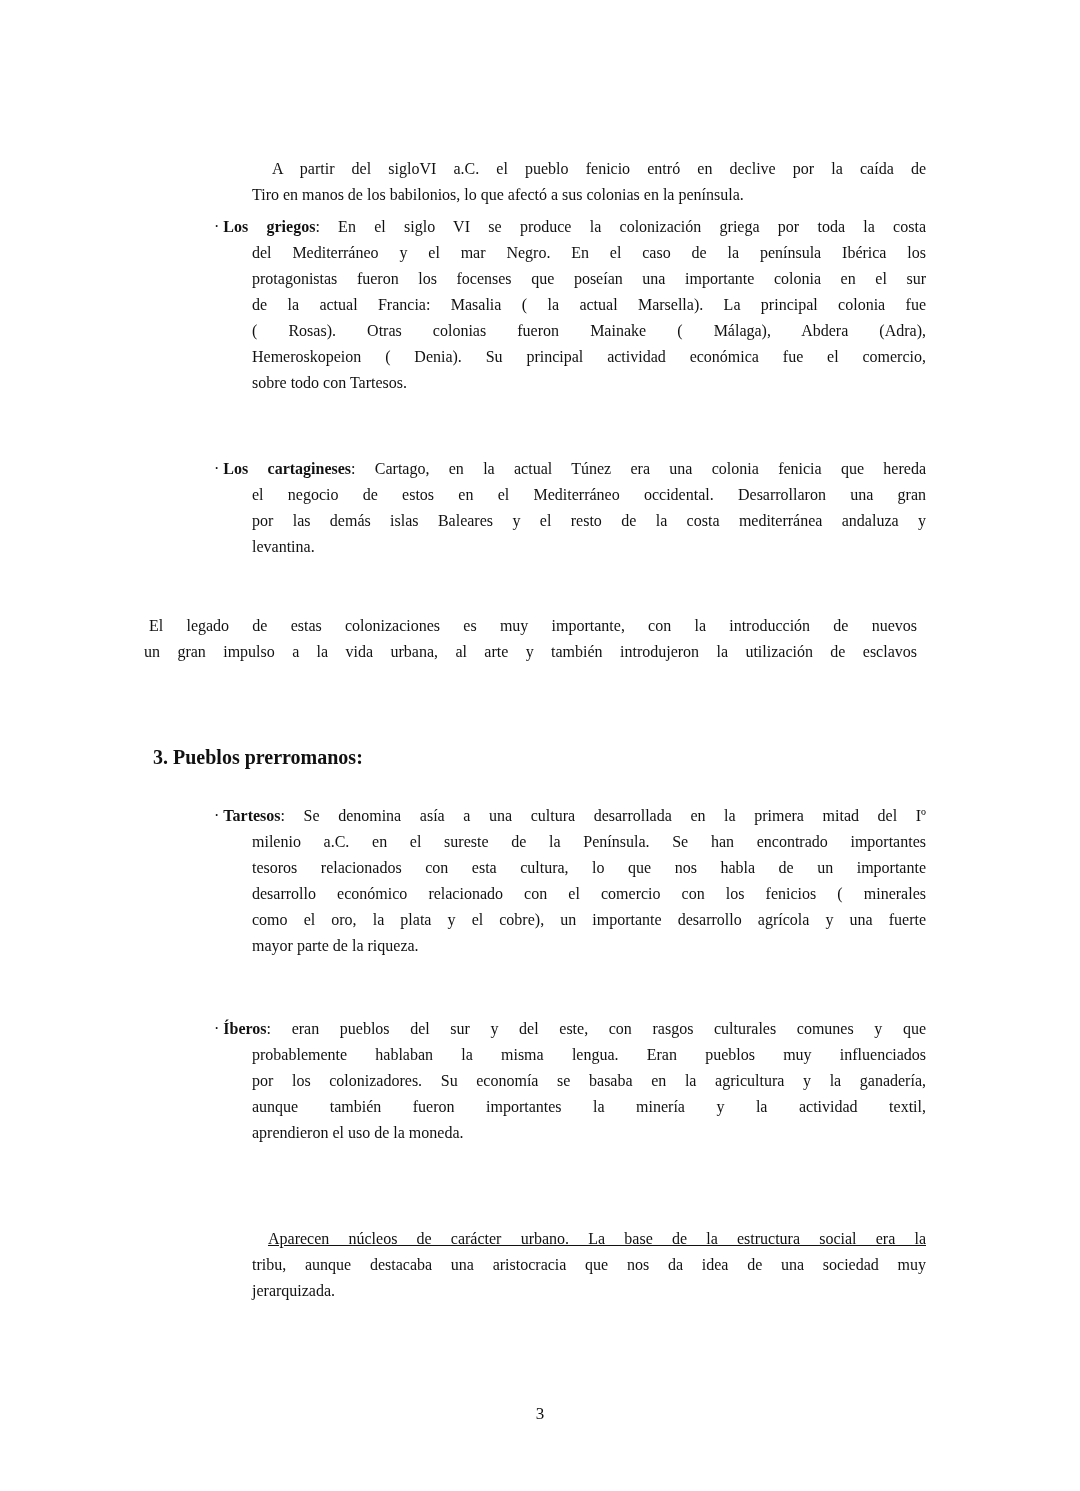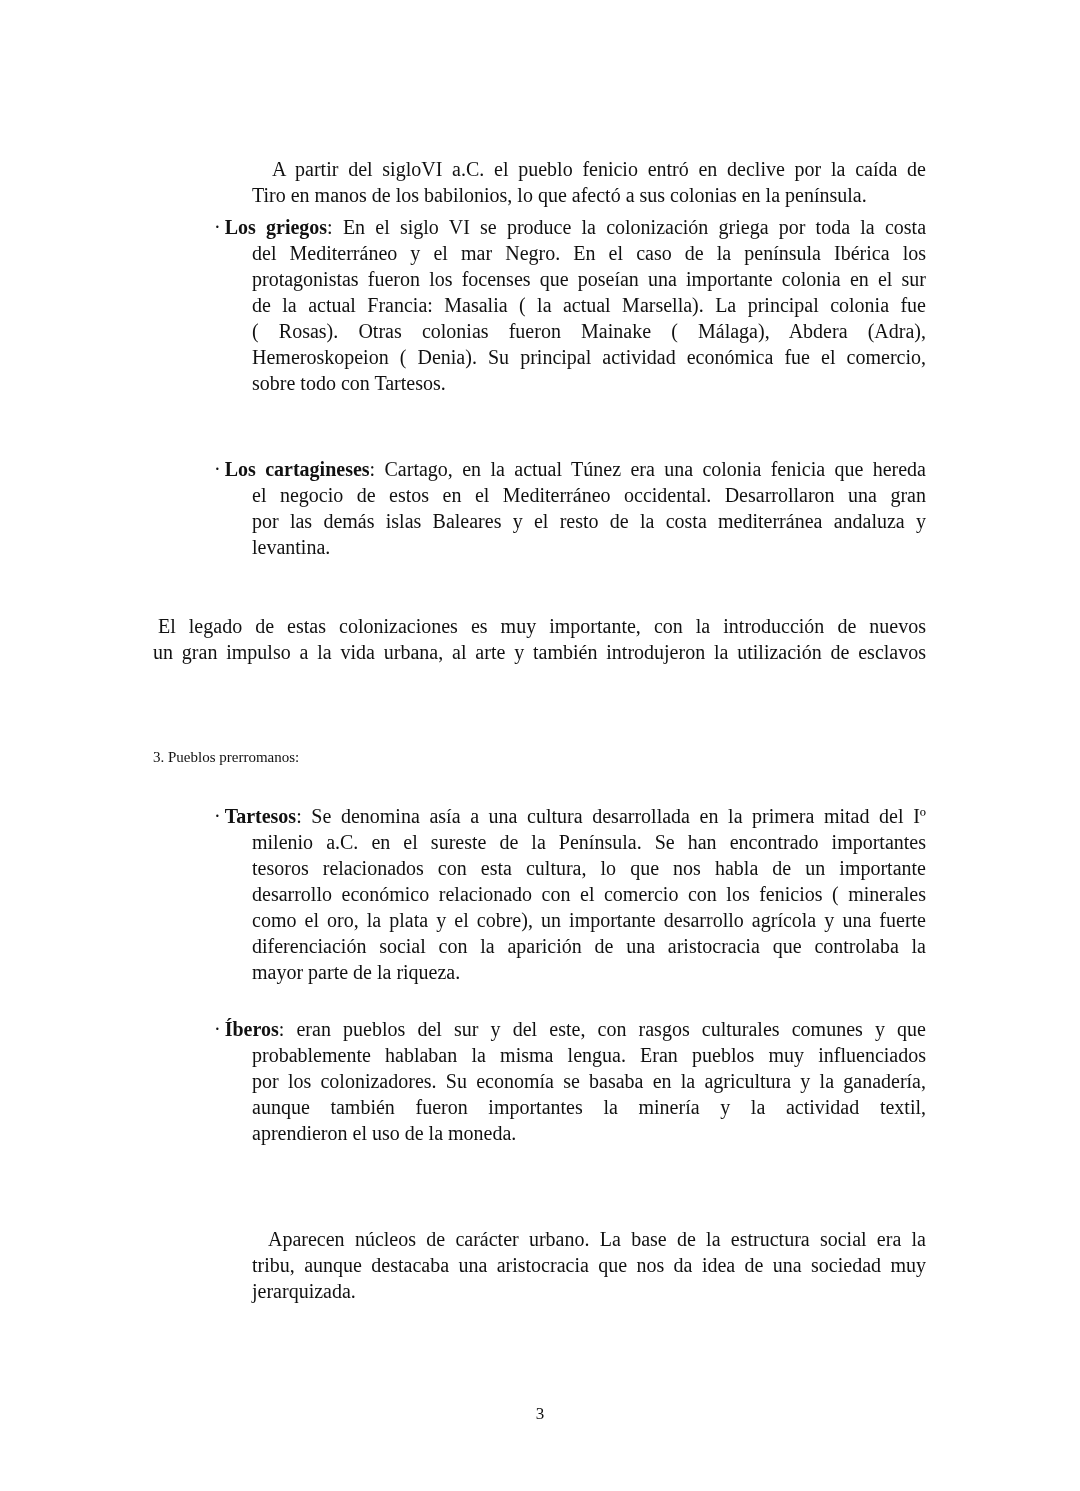--- a/index.html
+++ b/index.html
@@ -16,39 +16,39 @@
       color: #111111;
     }
     .page {
       position: absolute;
       left: 0; top: 0;
       width: 1080px;
       height: 1491px;
     }
     .blk {
       position: absolute;
-      font-size: 20px;
+      font-size: 16px;
       line-height: 26px;
       text-align: justify;
     }
     .blk .line {
       display: block;
       white-space: nowrap;
     }
     .blk .line.just {
       text-align: justify;
       text-align-last: justify;
       white-space: normal;
     }
     .bold { font-weight: bold; }
     .bullet-dot { margin-right: 4px; }
     .heading {
       position: absolute;
-      font-size: 15px;
-      font-weight: normal;
+      font-size: 20px;
+      font-weight: bold;
       line-height: 26px;
     }
     .page-number {
       position: absolute;
       left: 0;
       width: 1080px;
       text-align: center;
       top: 1404px;
       font-size: 17px;
     }
@@ -77,49 +77,48 @@
 
   <div class="blk" style="left:214px; top:456px; width:712px;">
     <span class="line just"><span class="bullet-dot">·</span><span class="bold">Los cartagineses</span><span>: Cartago, en la actual Túnez era una colonia fenicia que hereda</span></span>
   </div>
   <div class="blk" style="left:252px; top:482px; width:674px;">
     <span class="line just">el negocio de estos en el Mediterráneo occidental. Desarrollaron una gran</span>
     <span class="line just">por las demás islas Baleares y el resto de la costa mediterránea andaluza y</span>
     <span class="line">levantina.</span>
   </div>
 
-  <div class="blk" style="left:153px; top:613px; width:773px;">
+  <div class="blk" style="left:144px; top:613px; width:773px;">
     <span class="line just" style="padding-left:5px;">El legado de estas colonizaciones es muy importante, con la introducción de nuevos</span>
     <span class="line just">un gran impulso a la vida urbana, al arte y también introdujeron la utilización de esclavos</span>
   </div>
 
   <div class="heading" style="left:153px; top:744px;">3. Pueblos prerromanos:</div>
 
   <div class="blk" style="left:214px; top:803px; width:712px;">
     <span class="line just"><span class="bullet-dot">·</span><span class="bold">Tartesos</span><span>: Se denomina asía a una cultura desarrollada en la primera mitad del Iº</span></span>
   </div>
   <div class="blk" style="left:252px; top:829px; width:674px;">
     <span class="line just">milenio a.C. en el sureste de la Península. Se han encontrado importantes</span>
     <span class="line just">tesoros relacionados con esta cultura, lo que nos habla de un importante</span>
     <span class="line just">desarrollo económico relacionado con el comercio con los fenicios ( minerales</span>
     <span class="line just">como el oro, la plata y el cobre), un importante desarrollo agrícola y una fuerte</span>
-    <span class="line just">diferenciación social con la aparición de una aristocracia que controlaba la</span>
     <span class="line">mayor parte de la riqueza.</span>
   </div>
 
   <div class="blk" style="left:214px; top:1016px; width:712px;">
     <span class="line just"><span class="bullet-dot">·</span><span class="bold">Íberos</span><span>: eran pueblos del sur y del este, con rasgos culturales comunes y que</span></span>
   </div>
   <div class="blk" style="left:252px; top:1042px; width:674px;">
     <span class="line just">probablemente hablaban la misma lengua. Eran pueblos muy influenciados</span>
     <span class="line just">por los colonizadores. Su economía se basaba en la agricultura y la ganadería,</span>
     <span class="line just">aunque también fueron importantes la minería y la actividad textil,</span>
     <span class="line">aprendieron el uso de la moneda.</span>
   </div>
 
   <div class="blk" style="left:252px; top:1226px; width:674px;">
-    <span class="line just" style="padding-left:16px;">Aparecen núcleos de carácter urbano. La base de la estructura social era la</span>
+    <span class="line just" style="padding-left:16px;text-decoration:underline;">Aparecen núcleos de carácter urbano. La base de la estructura social era la</span>
     <span class="line just">tribu, aunque destacaba una aristocracia que nos da idea de una sociedad muy</span>
     <span class="line">jerarquizada.</span>
   </div>
 
   <div class="page-number">3</div>
 </div>
 
 </body></html>

